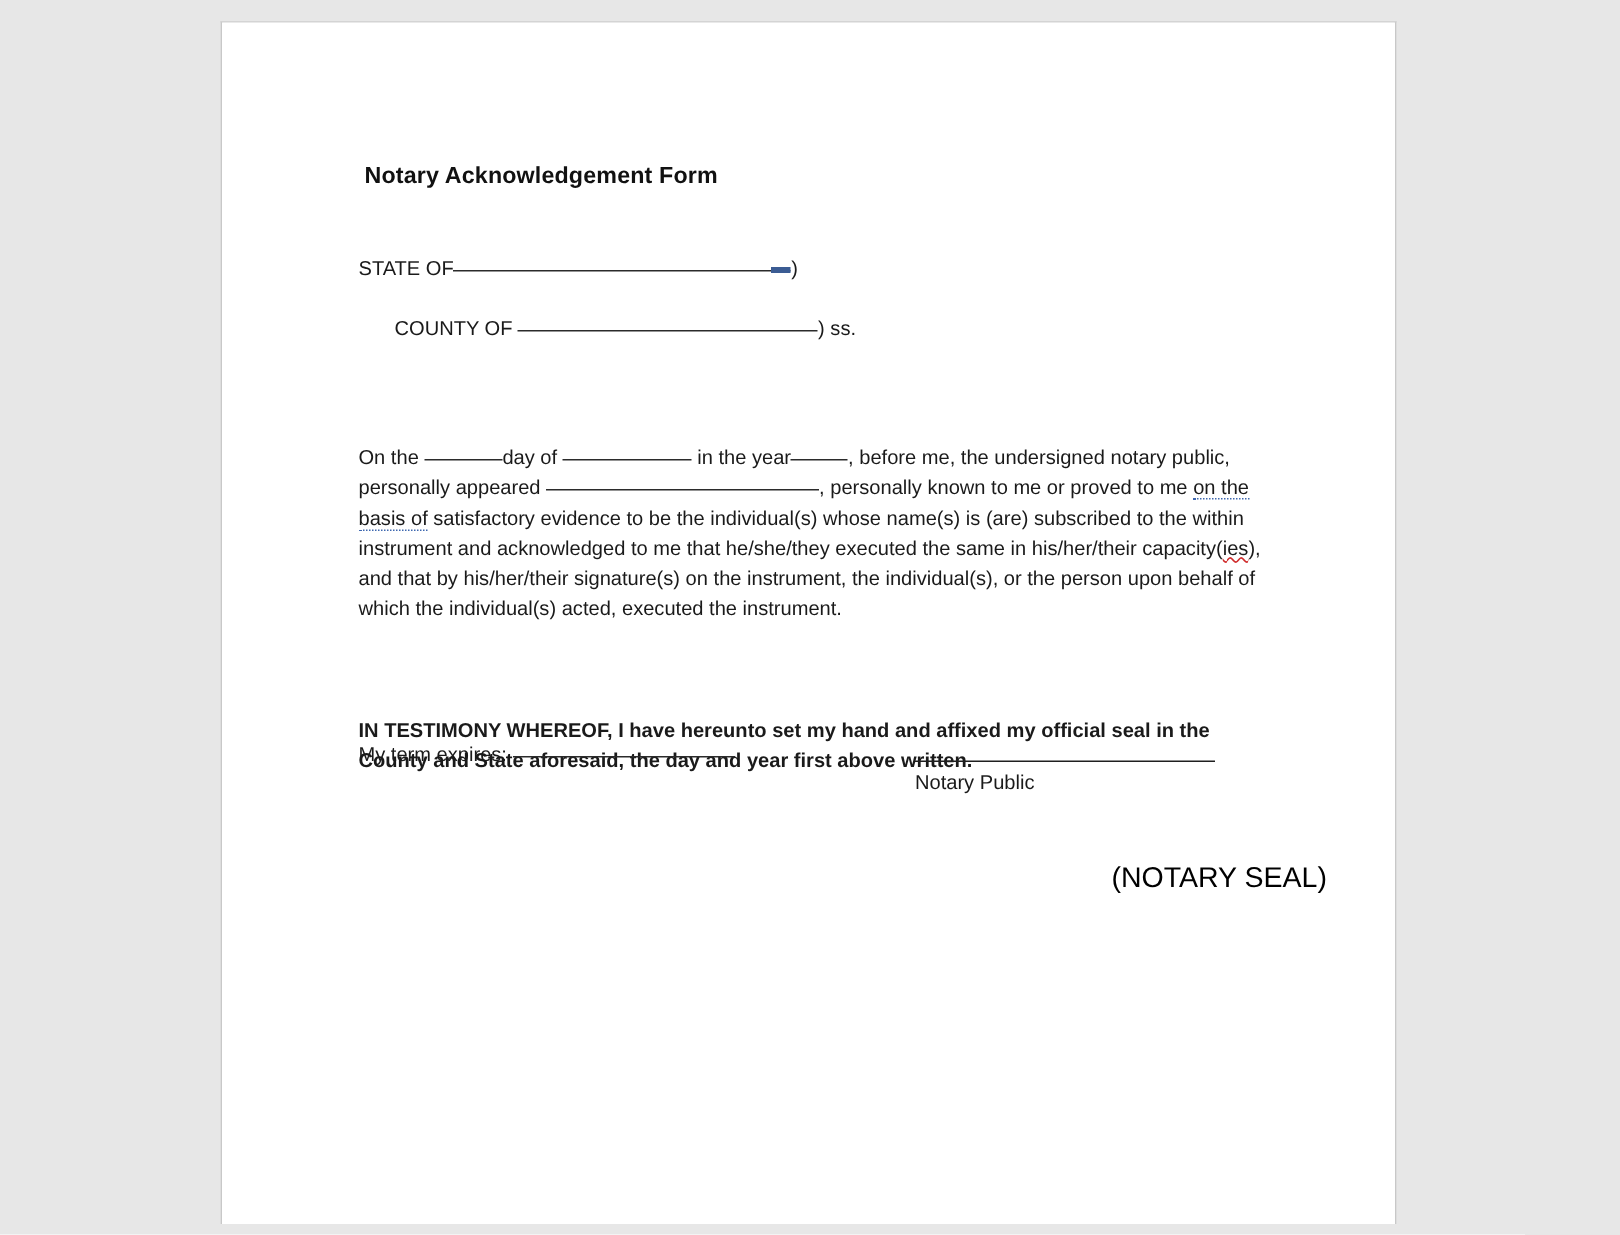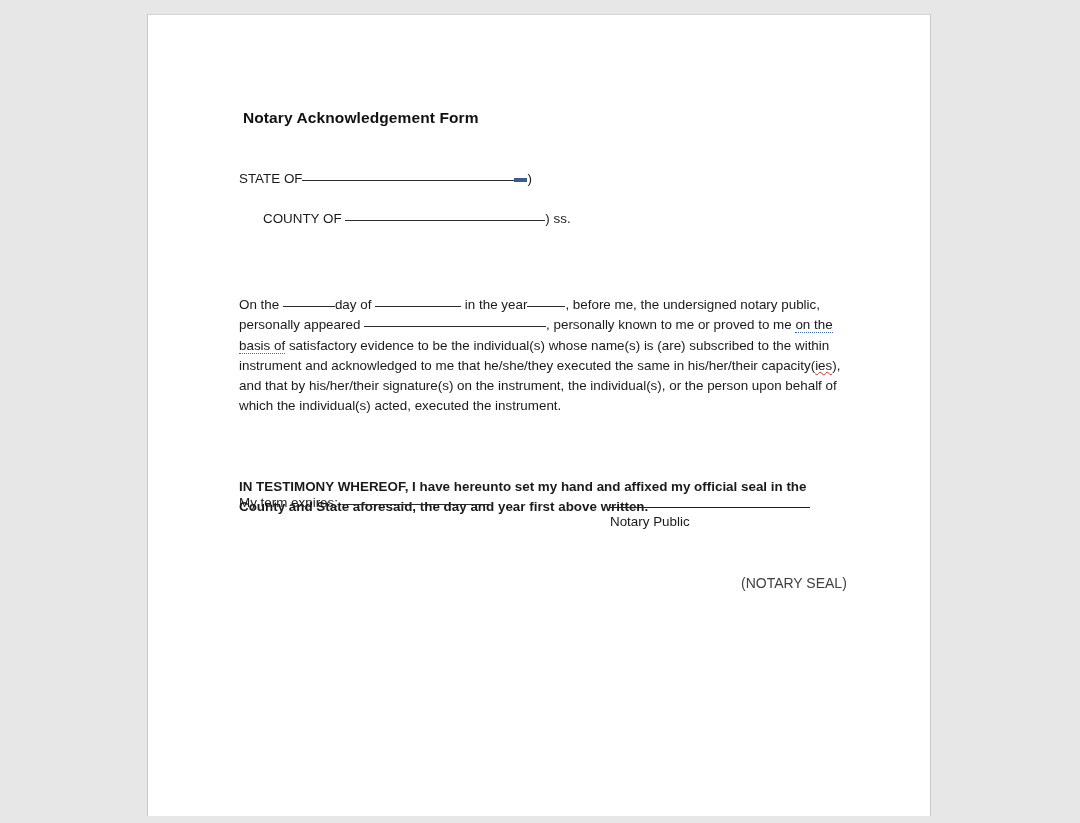--- a/index.html
+++ b/index.html
@@ -117,22 +117,22 @@
 
   .sig-label {
     position: absolute;
     font-size: 13.4px;
     color: #1a1a1a;
     white-space: nowrap;
   }
 
   .seal-text {
     position: absolute;
-    font-size: 14px;
-    color: #404040;
+    font-size: 19px;
+    color: #000000;
     white-space: nowrap;
   }
 </style>
 </head>
 <body>
 
 <div id="canvas">
 
   <div id="page">
     <div id="doc-body">

